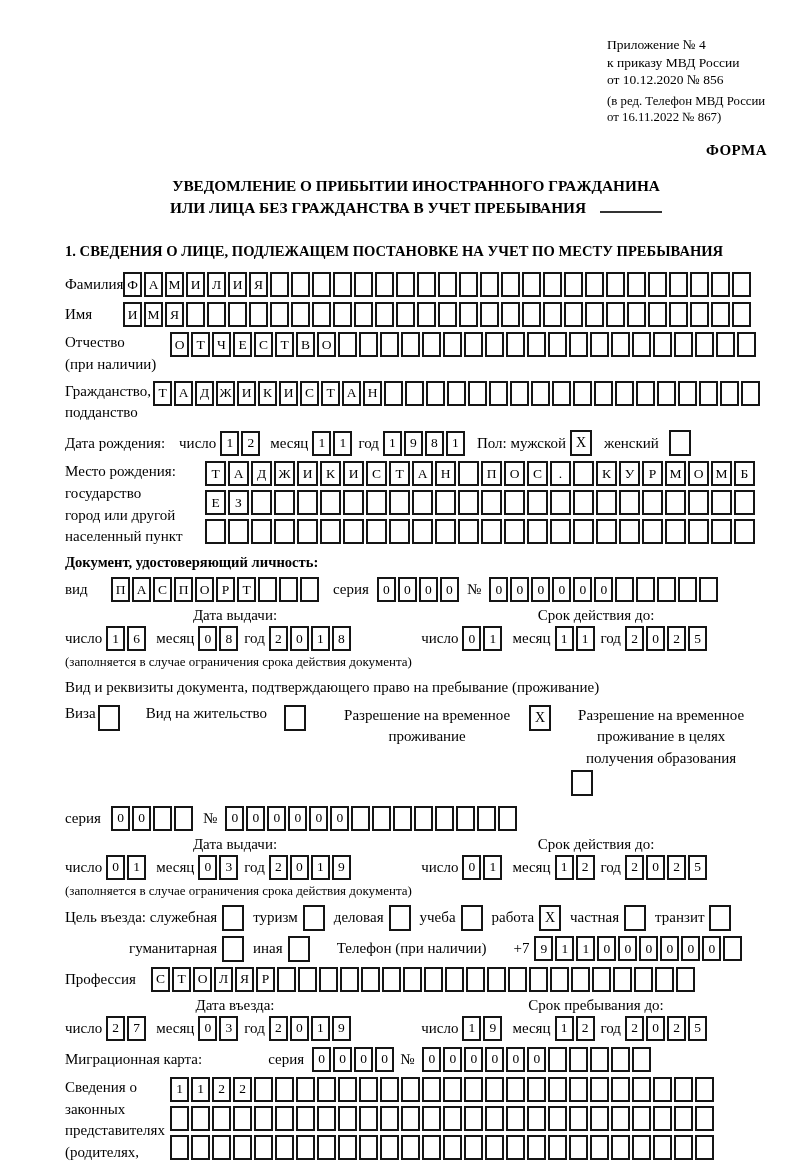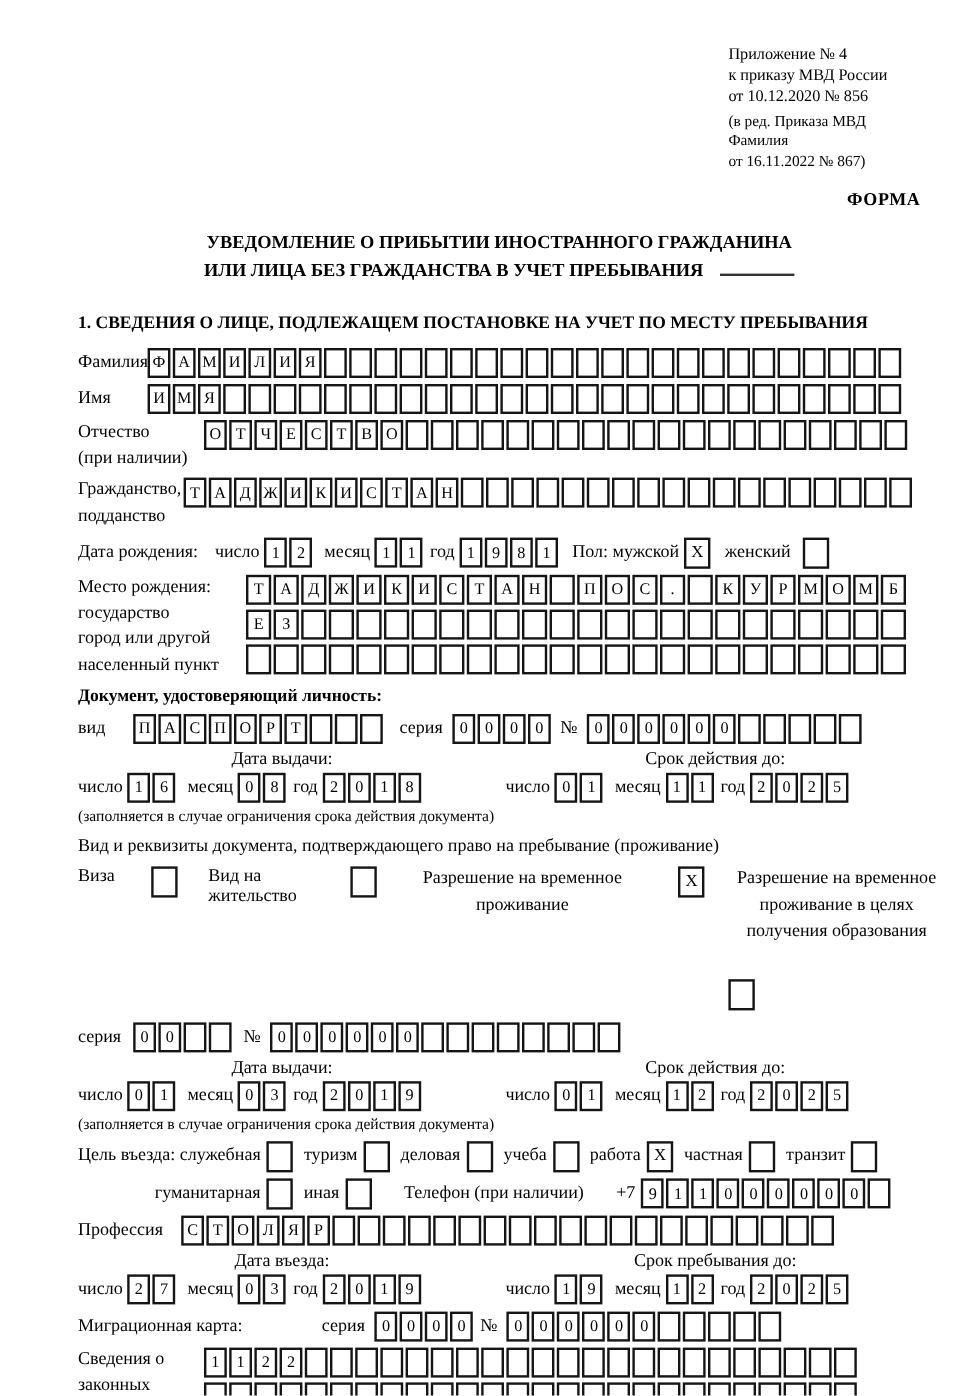--- a/index.html
+++ b/index.html
@@ -37,40 +37,40 @@
   .dategrp{display:flex;align-items:center;}
   .dlbl{flex:none;margin-right:4px;}
   .datelabels{display:flex;margin-top:2px;margin-bottom:2px;}
   .dl-left{width:340px;text-align:center;font-size:15px;}
   .dl-right{width:330px;text-align:center;margin-left:26px;}
   .dates-line{display:flex;align-items:center;margin-bottom:3px;}
   .rightgrp{margin-left:auto;margin-right:58px;}
   .note-right{text-align:left;font-size:13px;margin-top:1px;margin-bottom:6px;}
   .para{line-height:1.5;margin-top:4px;}
   .cbrow{display:flex;align-items:flex-start;margin-top:6px;margin-bottom:10px;}
-  .cbitem{display:flex;align-items:flex-start;gap:28px;}
+  .cbitem{display:flex;align-items:flex-start;}
   .cbitem .txt{margin-right:7px;}
   .cbtextc{width:190px;text-align:center;line-height:1.45;margin-right:7px;}
   .cbtextc2{width:180px;text-align:center;line-height:1.45;margin-right:7px;}
   .purpose .txt{margin-right:5px;}
   .purpose .cbox{margin-right:9px;}
   .repnote{font-size:13.6px;margin-left:105px;text-align:center;margin-top:6px;}
   .doc-heading{text-align:left;font-weight:bold;font-size:14.6px;margin:6px 0 6px 0;}
 </style>
 </head>
 <body>
 
 <div class="page">
 
   <div class="approval">
     <div>Приложение № 4</div>
     <div>к приказу МВД России</div>
     <div>от 10.12.2020 № 856</div>
     <div class="gap"></div>
-    <div class="amend">(в ред. Приказа МВД Фамилия</div>
+    <div class="amend">(в ред. Телефон МВД России</div>
     <div class="amend">от 16.11.2022 № 867)</div>
   </div>
 
   <div class="forma">ФОРМА</div>
 
   <div class="title">
     <div>УВЕДОМЛЕНИЕ О ПРИБЫТИИ ИНОСТРАННОГО ГРАЖДАНИНА</div>
     <div><span>ИЛИ ЛИЦА БЕЗ ГРАЖДАНСТВА В УЧЕТ ПРЕБЫВАНИЯ</span><span class="blank"></span></div>
   </div>
 

